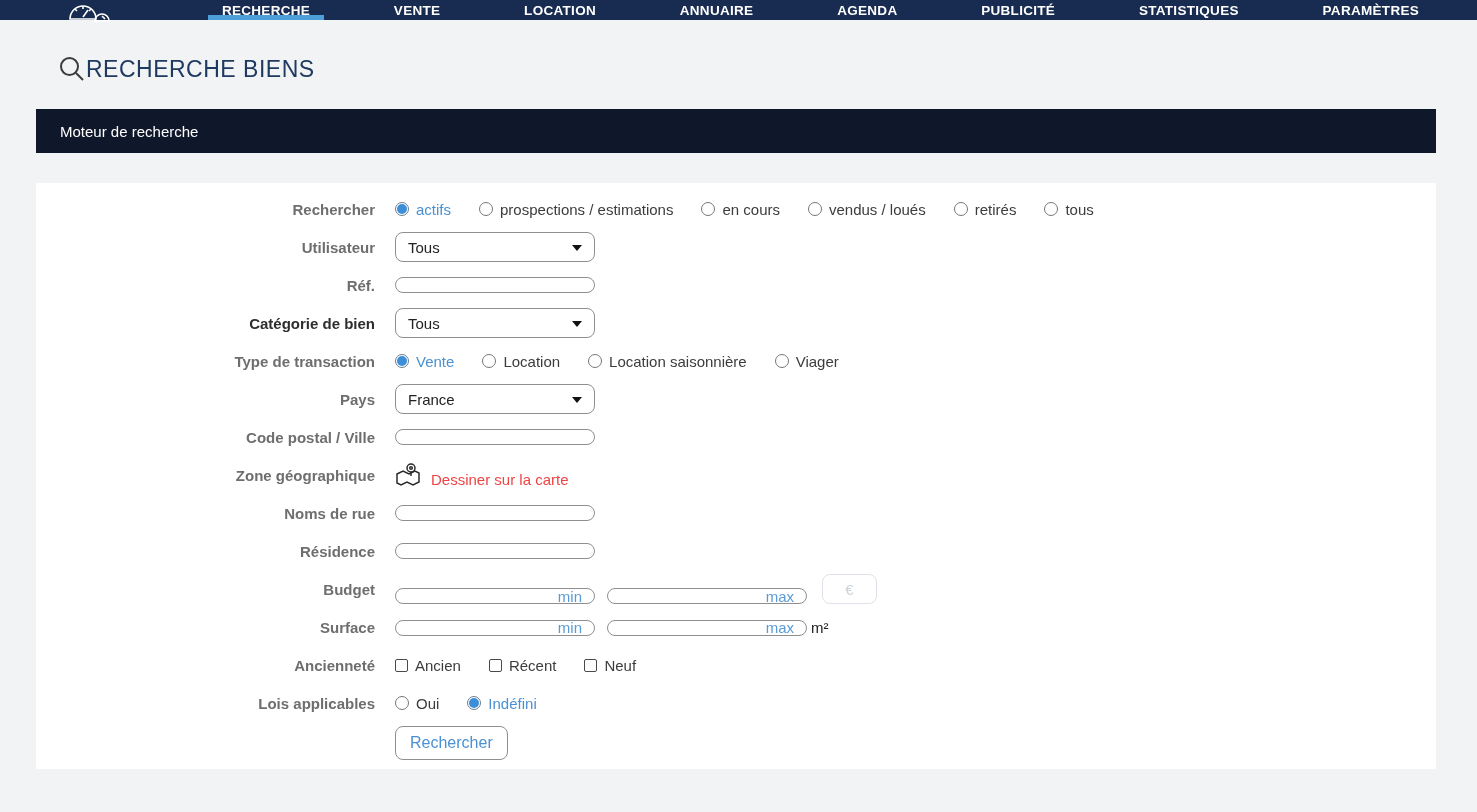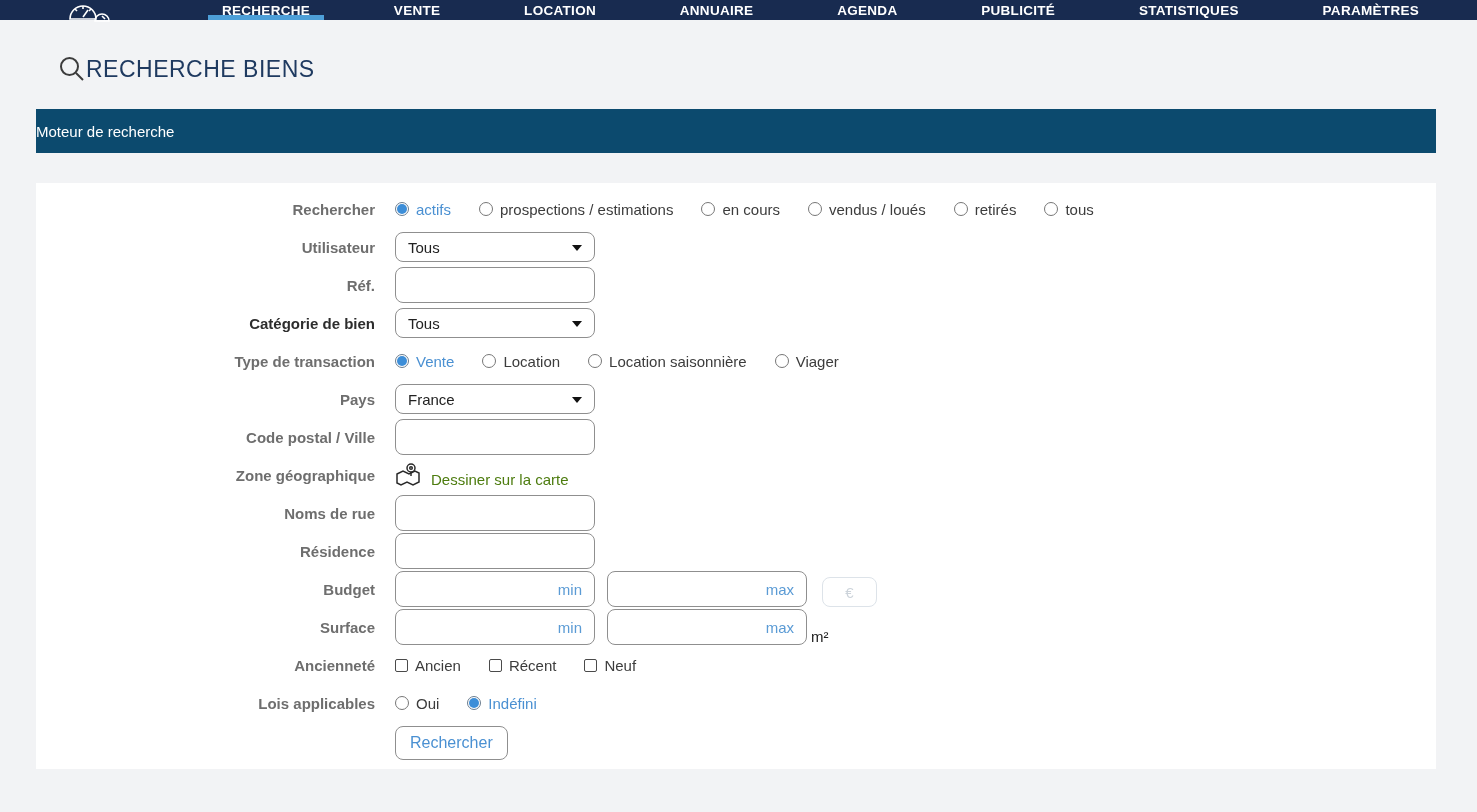--- a/index.html
+++ b/index.html
@@ -63,25 +63,26 @@
   }
   .page-title {
     font-size: 23px;
     font-weight: 500;
     letter-spacing: 0.5px;
     color: #1f3a60;
   }
 
   .panel-header {
     height: 44px;
-    background: #0c4a6e;
+    background: #0f172a;
     color: #ffffff;
     font-size: 15px;
     display: flex;
     align-items: center;
+    padding-left: 24px;
   }
 
   .panel {
     margin-top: 30px;
     background: #ffffff;
     padding: 11px 0 9px 0;
   }
 
   
   .frow {
@@ -101,21 +102,21 @@
   }
   .flabel.bold { color: #2d2d2d; font-weight: 700; }
   .fctrl {
     margin-left: 20px;
     display: flex;
     align-items: flex-end;
   }
 
   input[type=text] {
     width: 200px;
-    height: 36px;
+    height: 16px;
     border: 1px solid #8f8f8f;
     border-radius: 8px;
     font-size: 15px;
     font-family: "Liberation Sans", sans-serif;
     padding: 0 12px;
     color: #333;
     outline: none;
     background: #fff;
   }
   input.rt { text-align: right; }
@@ -205,21 +206,21 @@
   }
 
   
   .zone-link {
     display: flex;
     align-items: center;
     gap: 10px;
     cursor: pointer;
   }
   .zone-link .link-text {
-    color: #4d7c0f;
+    color: #ef4444;
     font-size: 15px;
     margin-top: 8px;
   }
 
   
   .submit-btn {
     height: 34px;
     padding: 0 14px;
     background: #fff;
     border: 1px solid #8f8f8f;

